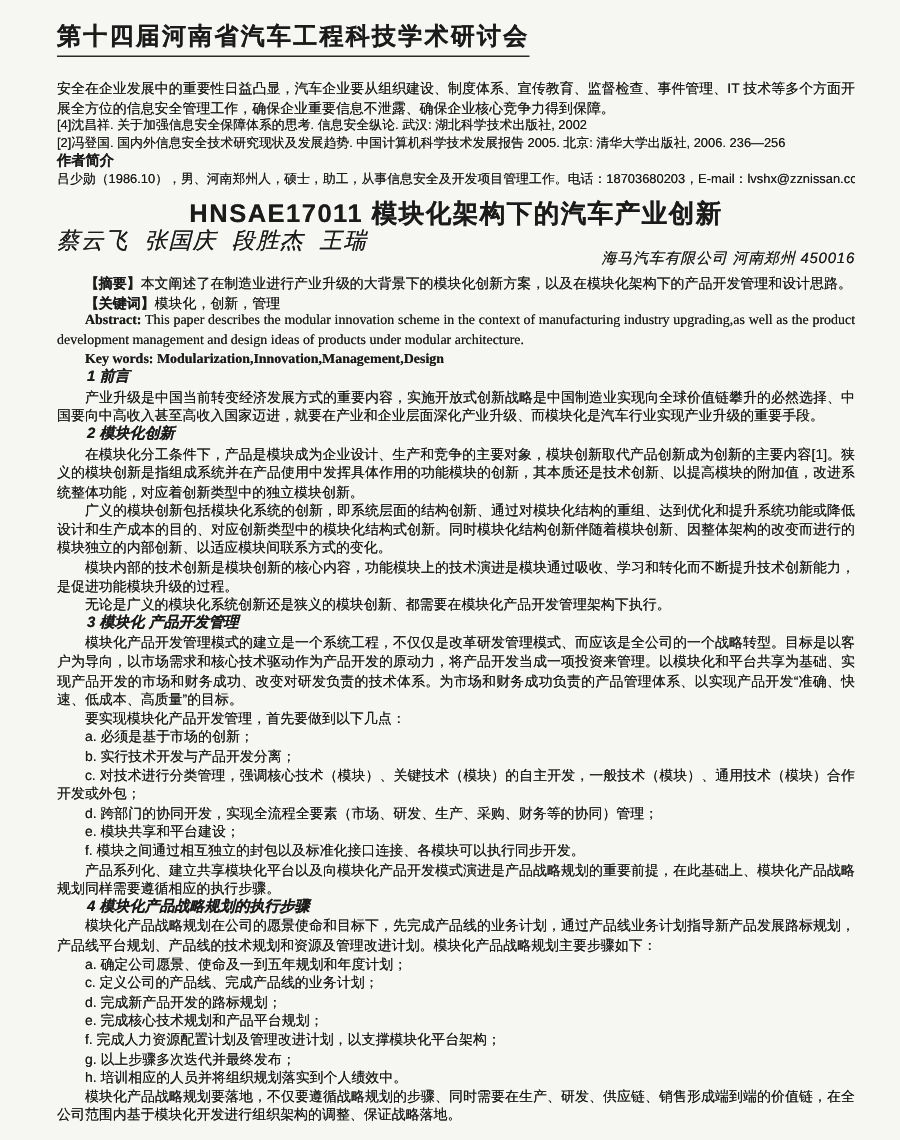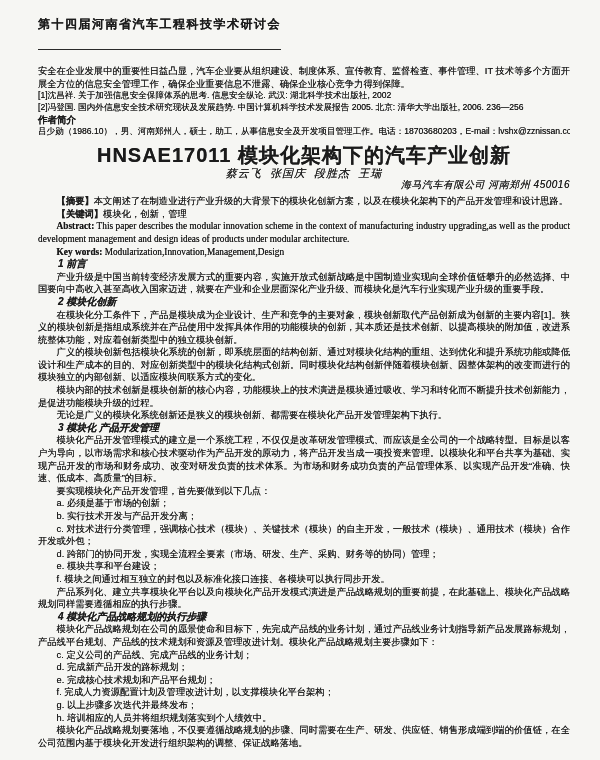--- a/index.html
+++ b/index.html
@@ -10,72 +10,72 @@
     font-family: "Liberation Sans", "DejaVu Sans", sans-serif;
   }
   .page {
     width: 600px; height: 760px;
     padding: 14px 30px 0 38px;
     text-shadow: 0 0 0.35px rgba(25,25,25,.85);
   }
   .hdr {
     display: inline-block;
     font-weight: 700;
-    font-size: 12px;
+    font-size: 16px;
     letter-spacing: 1.5px;
     border-bottom: 1.5px solid #2a2a2a;
-    padding-bottom: 16px;
+    padding-bottom: 2px;
     margin-bottom: 15px;
   }
   p {
     font-size: 9.3px;
     line-height: 12.6px;
     text-align: justify;
     text-indent: 2em;
   }
   .noindent { text-indent: 0; }
   .h  { font-weight: 700; font-size: 9.5px; }
   .small { font-size: 8.6px; line-height: 11.8px; }
   .line { white-space: nowrap; overflow: hidden; text-align: left; }
   .title {
     text-align: center; text-indent: 0;
-    font-size: 20px; font-weight: 700;
+    font-size: 17px; font-weight: 700;
     letter-spacing: 1px;
     margin: 8px 0 3px 0;
     line-height: 18px;
   }
   .authors {
-    text-align: center; text-indent: 0;
-    font-size: 11px; font-style: italic;
+    text-indent: 0;
+    font-size: 15px; font-style: italic;
     line-height: 12px; white-space: pre;
     letter-spacing: 1px;
   }
   .affil {
     text-align: right; text-indent: 0;
     font-size: 10px; font-style: italic;
     line-height: 12px; margin-bottom: 4px;
     letter-spacing: 0.5px;
   }
   .abs b { font-weight: 700; }
   .en { font-family: "Liberation Serif", "DejaVu Serif", serif; }
   .en b { font-weight: 700; }
-  .en.bold span { font-weight: 400; margin-top: 36px; }
+  .en.bold span { font-weight: 700; margin-top: 36px; }
   .sh { font-weight: 700; font-size: 10px; font-style: italic; }
 </style>
 </head>
 <body>
 
 <div class="page">
 
   <div class="hdr">第十四届河南省汽车工程科技学术研讨会</div>
 
   <section>
     <p class="noindent">安全在企业发展中的重要性日益凸显，汽车企业要从组织建设、制度体系、宣传教育、监督检查、事件管理、IT 技术等多个方面开展全方位的信息安全管理工作，确保企业重要信息不泄露、确保企业核心竞争力得到保障。</p>
     <div>
-        <p class="small line noindent">[1]沈昌祥. 关于加强信息安全保障体系的思考. 信息安全纵论. 武汉: 湖北科学技术出版社, 2002</p>
+        <p class="small line noindent">[4]沈昌祥. 关于加强信息安全保障体系的思考. 信息安全纵论. 武汉: 湖北科学技术出版社, 2002</p>
         <p class="small line noindent">[2]冯登国. 国内外信息安全技术研究现状及发展趋势. 中国计算机科学技术发展报告 2005. 北京: 清华大学出版社, 2006. 236—256</p>
       </div>
     <p class="h noindent">作者简介</p>
     <p class="small line noindent">吕少勋（1986.10），男、河南郑州人，硕士，助工，从事信息安全及开发项目管理工作。电话：18703680203，E-mail：lvshx@zznissan.com.cn。</p>
   </section>
 
   <section>
     <h1 class="title">HNSAE17011 模块化架构下的汽车产业创新</h1>
     <p class="authors">蔡云飞  张国庆  段胜杰  王瑞</p>
     <p class="affil">海马汽车有限公司 河南郑州 450016</p>
@@ -114,20 +114,21 @@
           <p>e. 模块共享和平台建设；</p>
           <p>f. 模块之间通过相互独立的封包以及标准化接口连接、各模块可以执行同步开发。</p>
           <p>产品系列化、建立共享模块化平台以及向模块化产品开发模式演进是产品战略规划的重要前提，在此基础上、模块化产品战略规划同样需要遵循相应的执行步骤。</p>
         </div>
     </div>
 
     <div>
       <p class="sh">4 模块化产品战略规划的执行步骤</p>
       <div>
           <p>模块化产品战略规划在公司的愿景使命和目标下，先完成产品线的业务计划，通过产品线业务计划指导新产品发展路标规划，产品线平台规划、产品线的技术规划和资源及管理改进计划。模块化产品战略规划主要步骤如下：</p>
+          <p>a. 确定公司愿景、使命及一到五年规划和年度计划；</p>
           <p>c. 定义公司的产品线、完成产品线的业务计划；</p>
           <p>d. 完成新产品开发的路标规划；</p>
           <p>e. 完成核心技术规划和产品平台规划；</p>
           <p>f. 完成人力资源配置计划及管理改进计划，以支撑模块化平台架构；</p>
           <p>g. 以上步骤多次迭代并最终发布；</p>
           <p>h. 培训相应的人员并将组织规划落实到个人绩效中。</p>
           <p>模块化产品战略规划要落地，不仅要遵循战略规划的步骤、同时需要在生产、研发、供应链、销售形成端到端的价值链，在全公司范围内基于模块化开发进行组织架构的调整、保证战略落地。</p>
         </div>
     </div>
 

